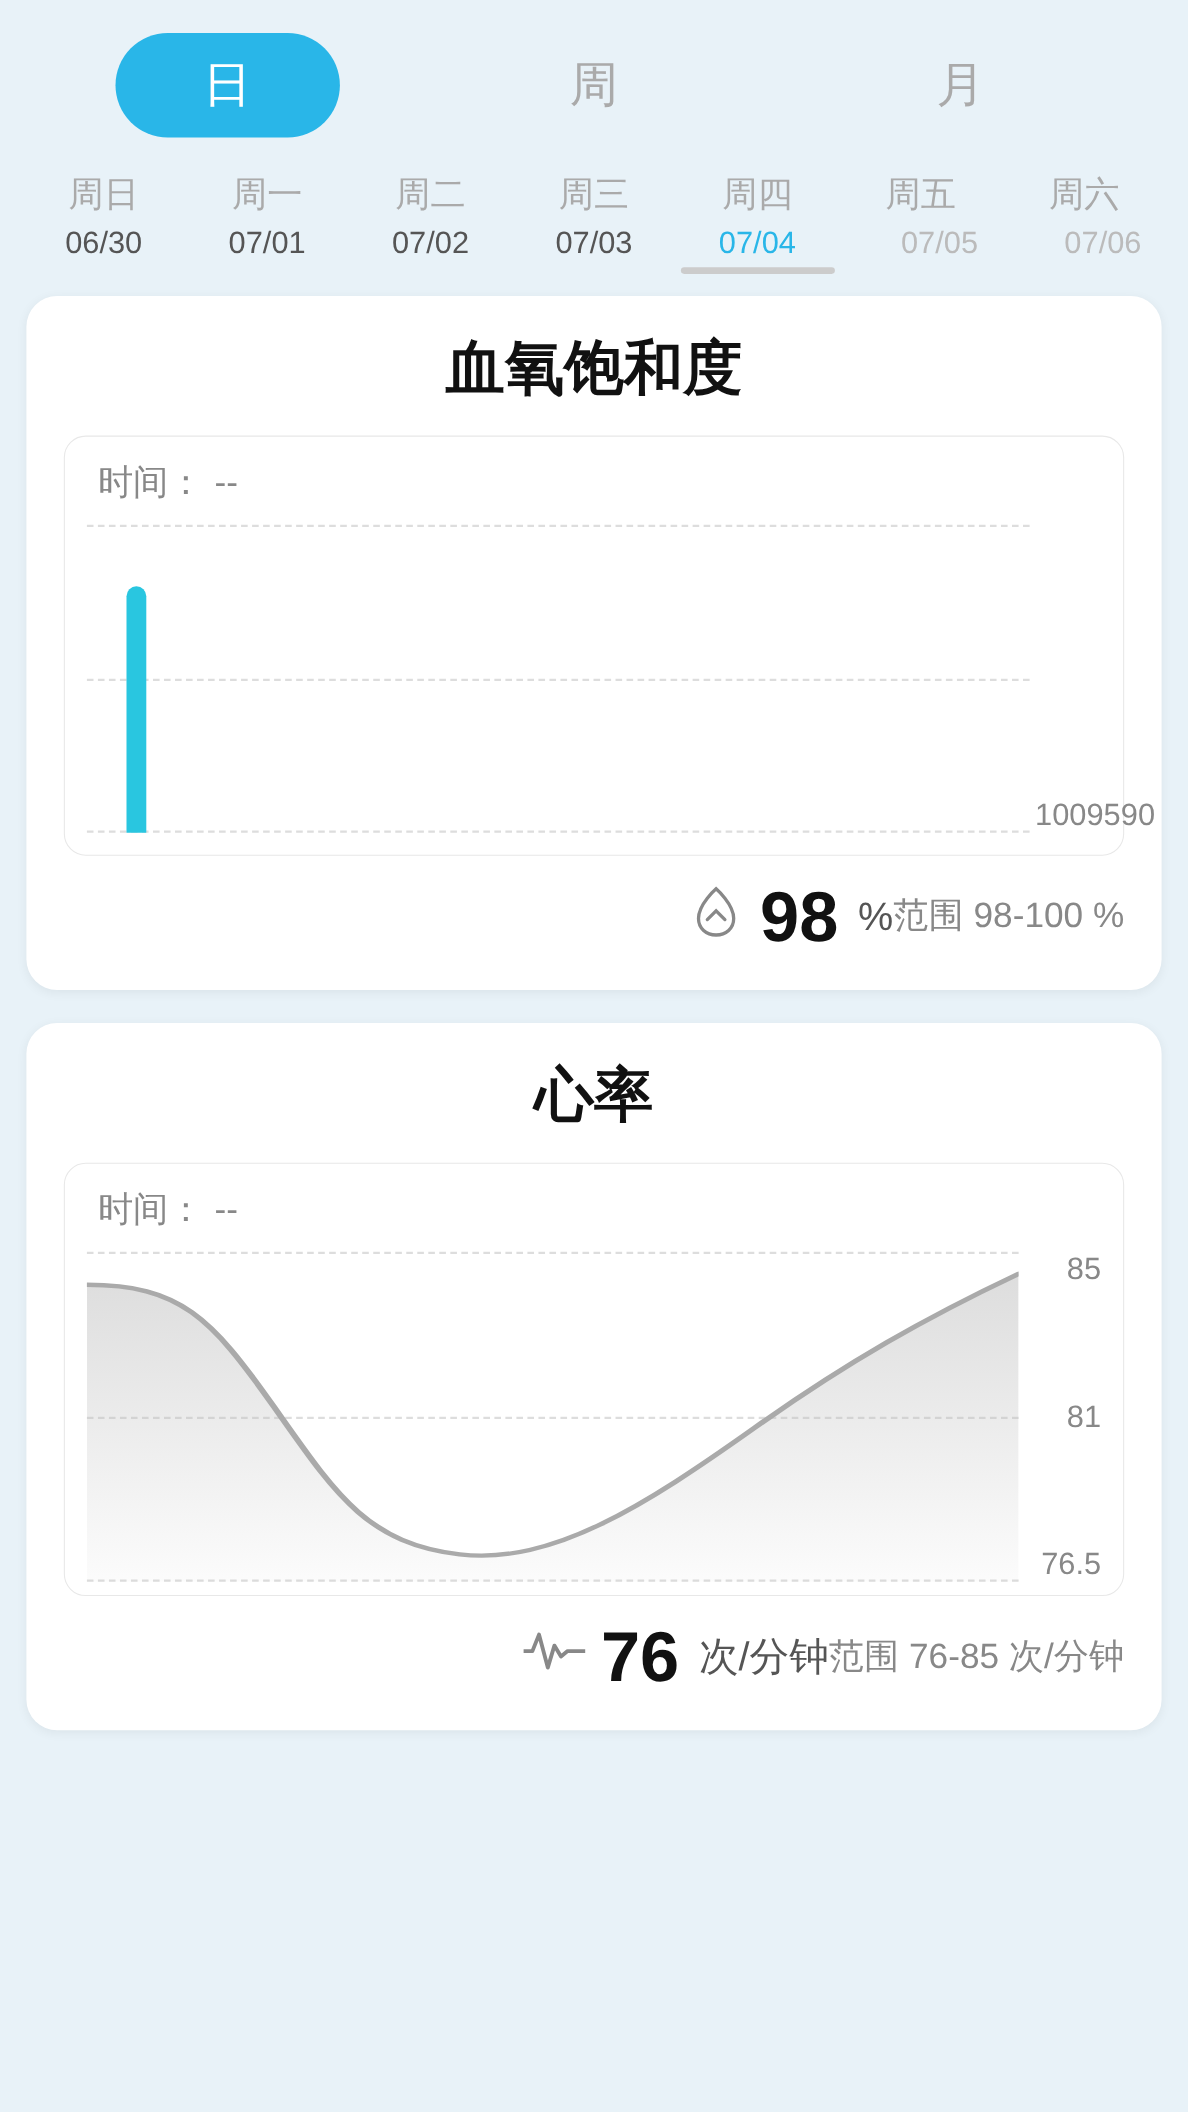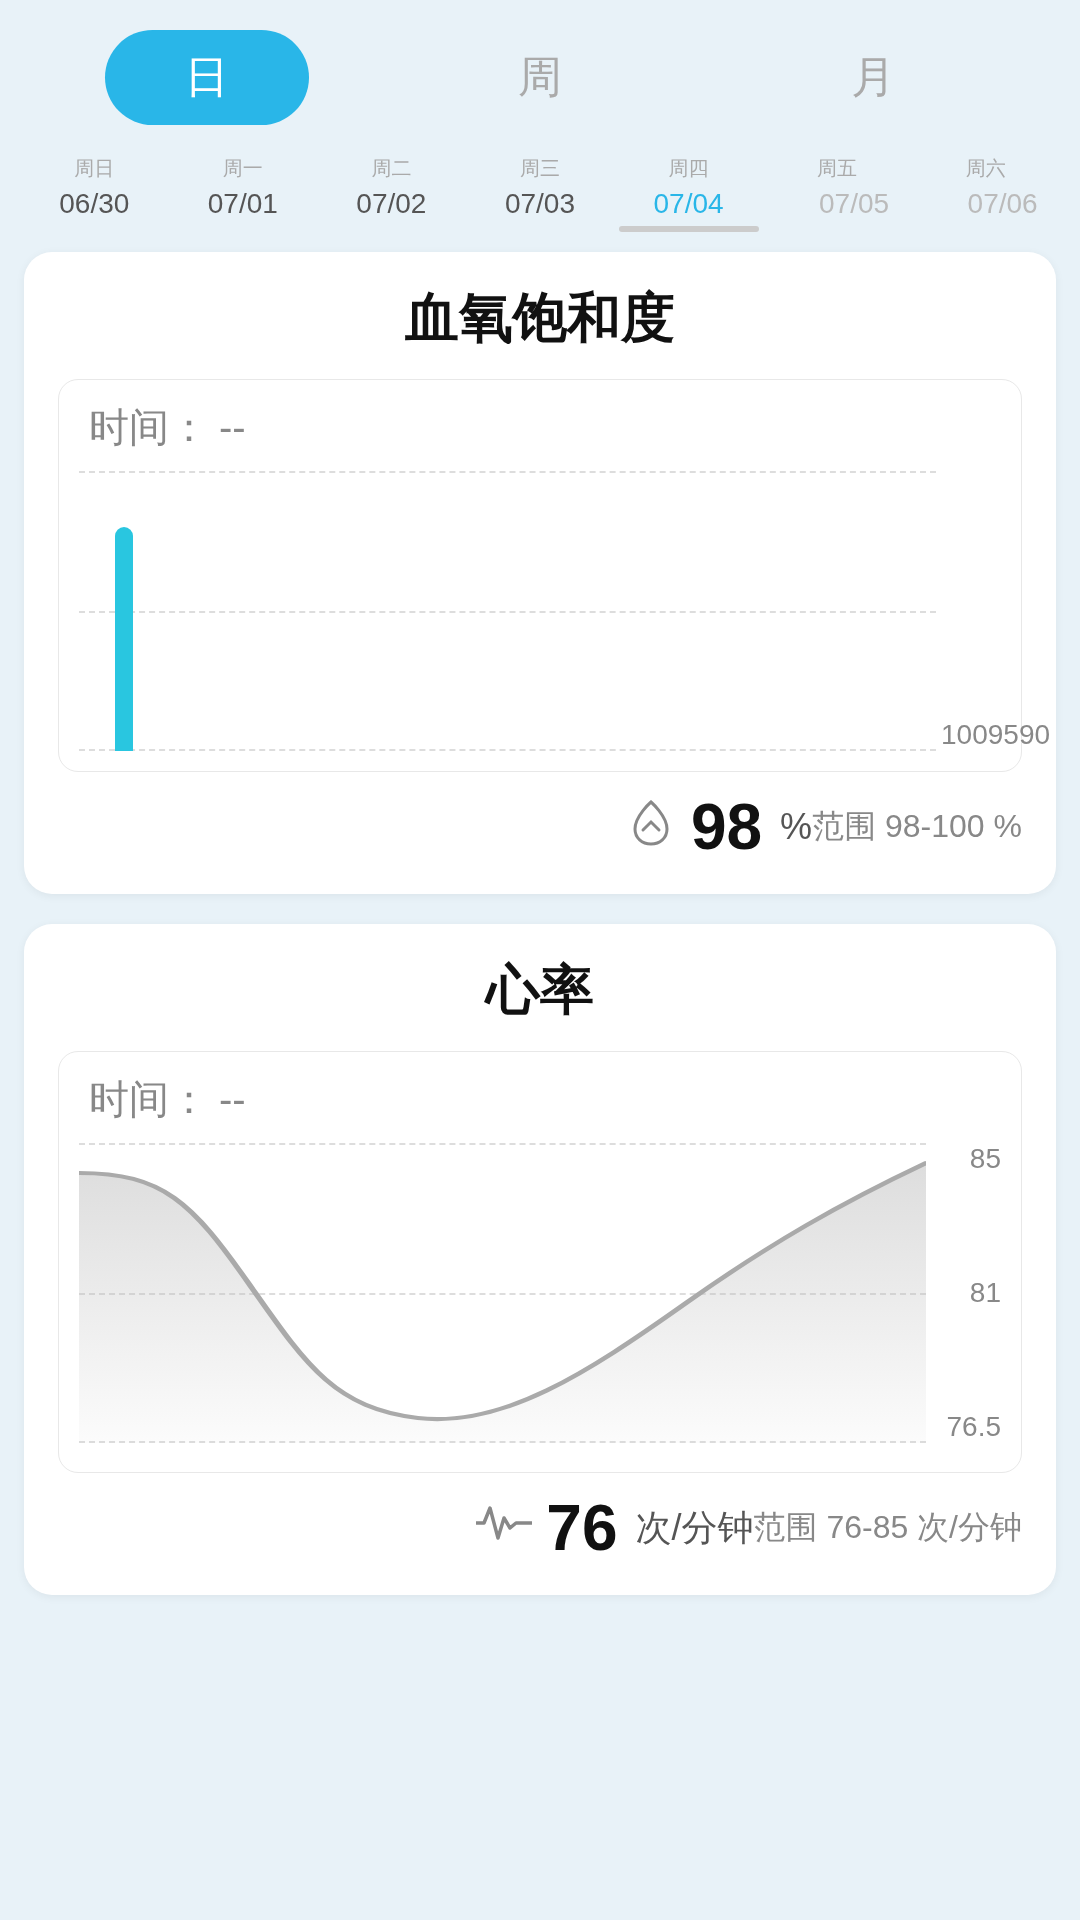--- a/index.html
+++ b/index.html
@@ -41,21 +41,21 @@
       padding: 10px 20px 6px;
       background: #e8f2f8;
     }
     .day-col {
       display: flex;
       flex-direction: column;
       align-items: center;
       width: 140px;
     }
     .day-name {
-      font-size: 20px;
+      font-size: 32px;
       color: #aaa;
       margin-bottom: 6px;
     }
     .day-date {
       font-size: 28px;
       color: #555;
     }
     .day-date.selected {
       color: #29b6e8;
     }
@@ -103,21 +103,21 @@
     }
 
     
     .chart-card {
       border: 1.5px solid #e8e8e8;
       border-radius: 20px;
       padding: 20px 20px 10px;
       position: relative;
     }
     .chart-header {
-      font-size: 40px;
+      font-size: 32px;
       color: #888;
       margin-bottom: 16px;
     }
     .chart-header span {
       margin-left: 10px;
     }
 
     
     .spo2-chart {
       position: relative;
@@ -192,21 +192,21 @@
     }
     .stat-range {
       font-size: 32px;
       color: #888;
     }
 
     
     .hr-chart {
       position: relative;
       height: 300px;
-      margin-bottom: 19px;
+      margin-bottom: 2px;
     }
     .hr-axis {
       position: absolute;
       right: 0;
       top: 0;
       width: 70px;
       height: 100%;
       display: flex;
       flex-direction: column;
       justify-content: space-between;

